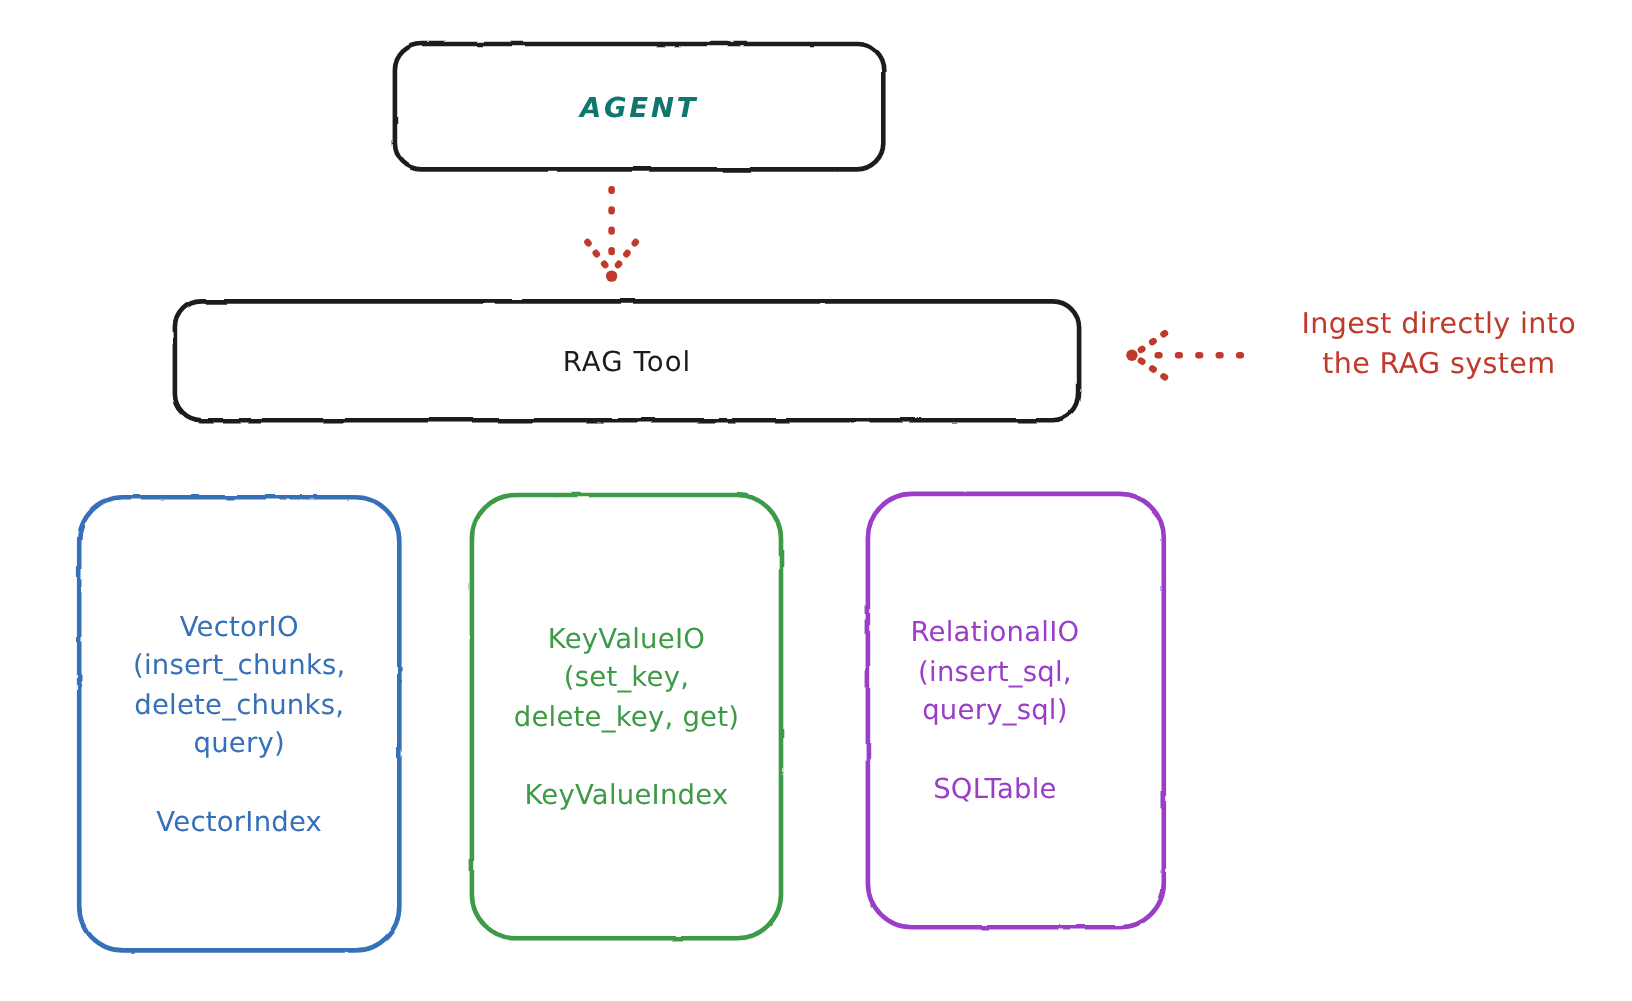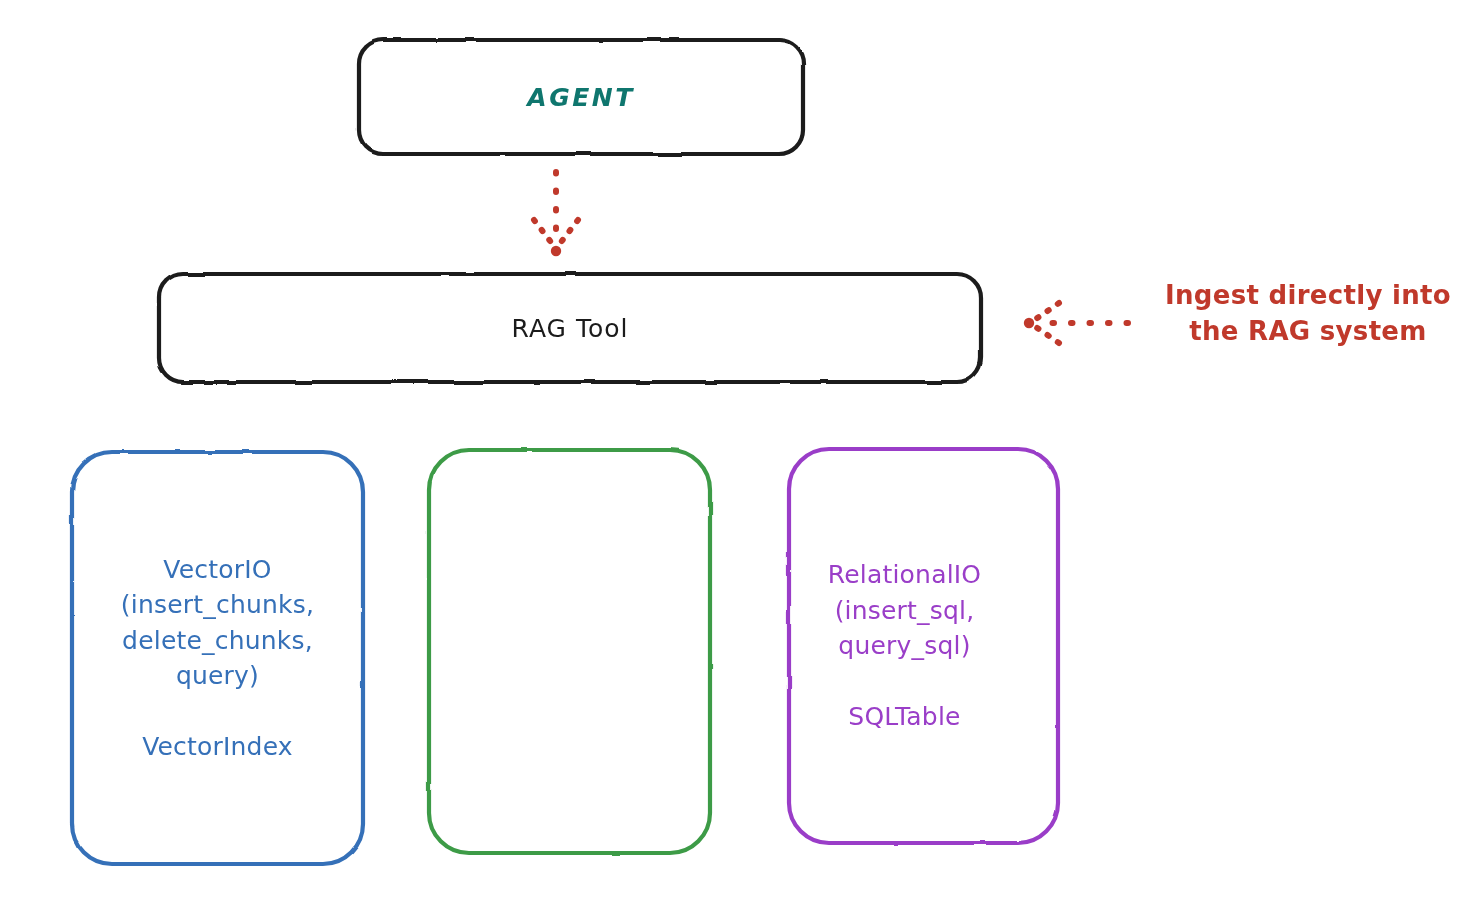--- a/index.html
+++ b/index.html
@@ -103,21 +103,21 @@
 
   
   #annotation-text {
     position: absolute;
     left: 1148px;
     top: 278px;
     width: 320px;
     text-align: center;
     font-family: "DejaVu Sans", sans-serif;
     font-size: 26px;
-    font-weight: 700;
+    font-weight: 400;
     line-height: 1.38;
     letter-spacing: 0.3px;
     color: #C0392B;
     white-space: pre-line;
   }
 </style>
 </head>
 <body>
 
 <div id="canvas">
@@ -180,20 +180,27 @@
 
   <div class="node leaf" id="node-vectorio">
     <span class="node-label">VectorIO
 (insert_chunks,
 delete_chunks,
 query)
 
 VectorIndex</span>
   </div>
 
+  <div class="node leaf" id="node-keyvalueio">
+    <span class="node-label">KeyValueIO
+(set_key,
+delete_key, get)
+
+KeyValueIndex</span>
+  </div>
 
   <div class="node leaf" id="node-relationalio">
     <span class="node-label">RelationalIO
 (insert_sql,
 query_sql)
 
 SQLTable</span>
   </div>
 
   <div id="annotation-text">Ingest directly into

